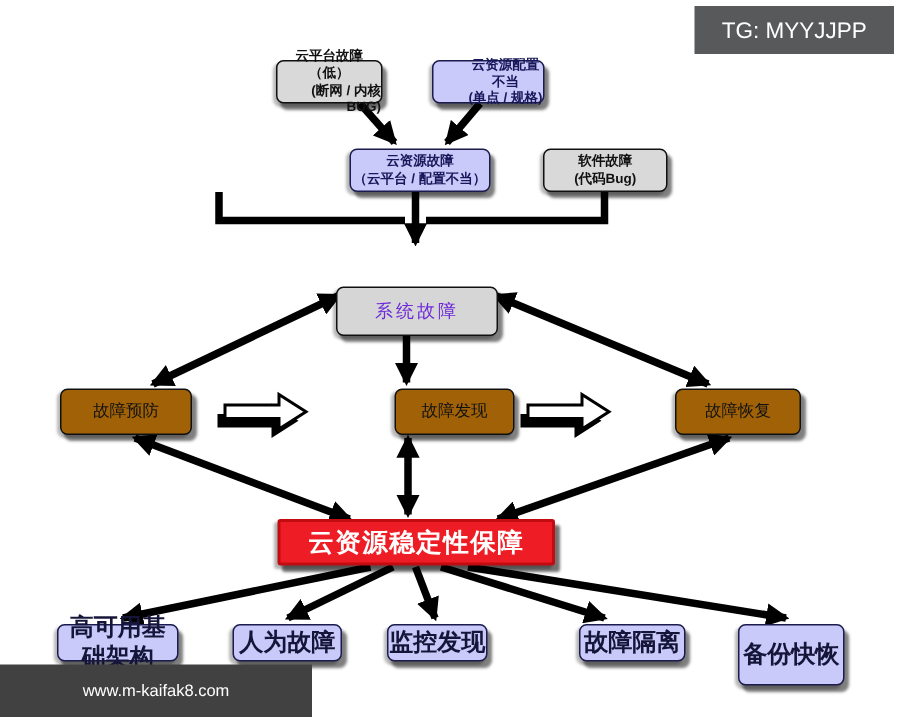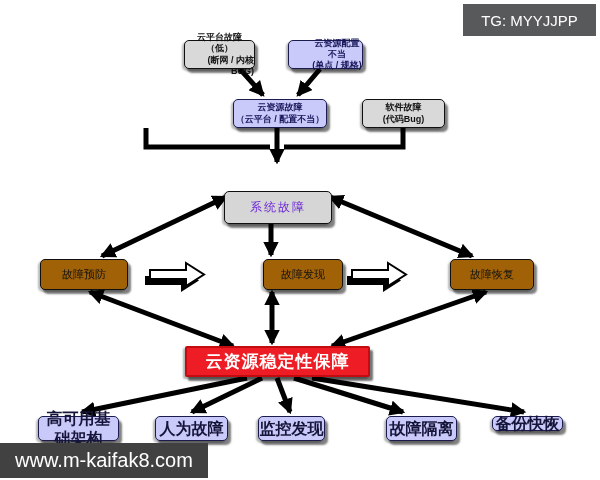--- a/index.html
+++ b/index.html
@@ -24,21 +24,21 @@
     font-size:17px;font-weight:bold;color:#ffffff;background:#ee1c24;
     border:2.5px solid #c30b12;border-radius:2px;letter-spacing:1px;
     box-shadow:3px 4px 2px rgba(0,0,0,0.55),-2px 2px 2px rgba(0,0,0,0.3);
   }
   .measure{font-size:16px;font-weight:bold;background:#c9c9fa;color:#15153a;border-color:#1b1b4e;}
   .badge{
     position:absolute;display:flex;align-items:center;justify-content:center;
     color:#fff;z-index:3;
   }
   .badge.tg{left:463px;top:4px;width:133px;height:32px;background:#58595b;font-size:15px;}
-  .badge.site{left:0;top:443px;width:208px;height:35px;background:#414141;font-size:20px;}
+  .badge.site{left:0;top:443px;width:208px;height:35px;background:#414141;font-size:11px;}
 </style>
 </head>
 <body>
 
 <div class="canvas">
 
   <svg class="wires" viewBox="0 0 600 480">
     <defs>
       <marker id="ah" viewBox="0 0 10 10" refX="8.5" refY="5" markerWidth="3.1" markerHeight="3.1" orient="auto-start-reverse" markerUnits="strokeWidth">
         <path d="M0,0 L10,5 L0,10 z" fill="#000"></path>
@@ -119,21 +119,21 @@
   </div>
   <div class="node measure" style="left:155px;top:416px;width:73px;height:25px;">
     <span>人为故障</span>
   </div>
   <div class="node measure" style="left:258px;top:416px;width:67px;height:25px;">
     <span>监控发现</span>
   </div>
   <div class="node measure" style="left:358px;top:416px;width:71px;height:25px;margin-left:28px;">
     <span>故障隔离</span>
   </div>
-  <div class="node measure" style="left:492px;top:416px;width:71px;height:15px;">
+  <div class="node measure" style="left:492px;top:416px;width:71px;height:41px;">
     <span>备份快恢</span>
   </div>
 
   <div class="badge tg">
     <span>TG: MYYJJPP</span>
   </div>
   <div class="badge site">
     <span>www.m-kaifak8.com</span>
   </div>
 

